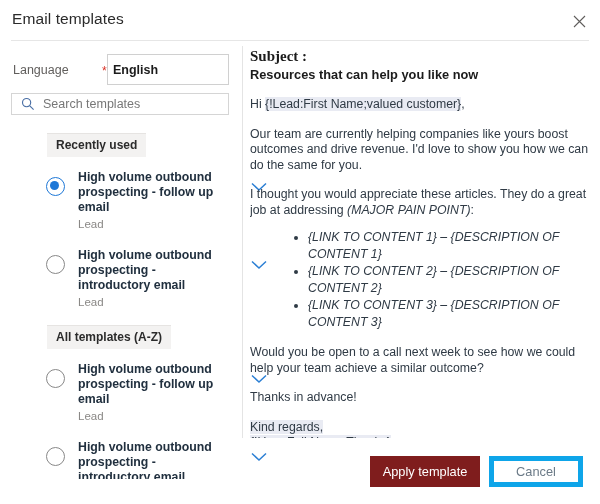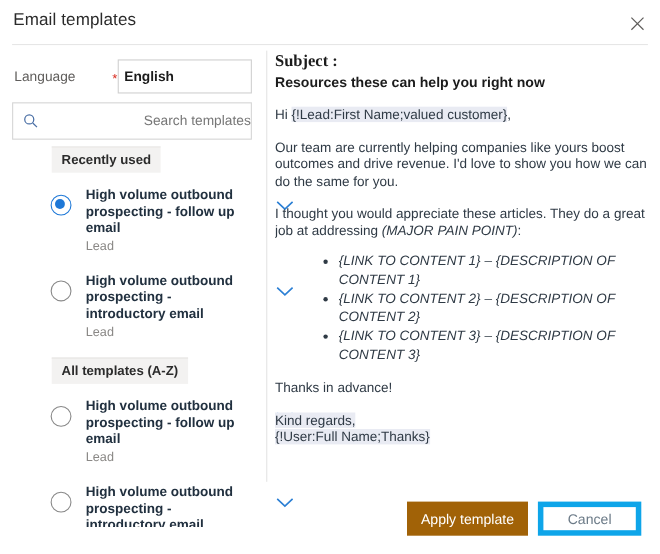--- a/index.html
+++ b/index.html
@@ -88,27 +88,26 @@
     padding-left: 5px;
     font-size: 12.5px;
     font-weight: bold;
     color: #1b1b1b;
     cursor: pointer;
   }
 
   .search-box {
     position: absolute;
     left: 11px; top: 52px;
-    width: 218px; height: 34px;
+    width: 218px; height: 22px;
     border: 1px solid #d5d5d5;
     background: #fff;
     box-sizing: border-box;
     display: flex; align-items: center;
     cursor: text;
-    justify-content: space-between;
   }
   .search-icon {
     margin-left: 9px;
     color: #4a6fa5;
     display: flex;
   }
   .search-placeholder {
     margin-left: 8px;
     font-size: 12.5px;
     color: #777777;
@@ -241,21 +240,21 @@
   
   .footer {
     position: absolute;
     left: 0; bottom: 0;
     width: 600px; height: 66px;
   }
   .btn-apply {
     position: absolute;
     right: 120px; top: 18px;
     width: 110px; height: 31px;
-    background: #a16207;
+    background: #7f1d1d;
     color: #ffffff;
     border: none;
     font-family: "Liberation Sans", sans-serif;
     font-size: 12.8px;
     cursor: pointer;
     display: flex; align-items: center; justify-content: center;
   }
   .btn-cancel {
     position: absolute;
     right: 17px; top: 18px;
@@ -368,38 +367,39 @@
     <div class="scroll-track">
       
     </div>
   </div>
 </div>
 
 <div class="v-divider"></div>
 
 <div class="right-pane">
   <div class="subject-label">Subject :</div>
-  <div class="subject-value">Resources these can help you right now</div>
+  <div class="subject-value">Resources that can help you like now</div>
 
   <div class="body-p">
     <span>Hi </span><span class="mergefield">{!Lead:First Name;valued customer}</span><span>,</span>
   </div>
 
   <div class="body-p">Our team are currently helping companies like yours boost outcomes and drive revenue. I'd love to show you how we can do the same for you.</div>
 
   <div class="body-p">
     <span>I thought you would appreciate these articles. They do a great job at addressing </span><span class="italic-caps">(MAJOR PAIN POINT)</span><span>:</span>
   </div>
 
   <ul class="bullets">
     <li>{LINK TO CONTENT 1} – {DESCRIPTION OF CONTENT 1}</li>
     <li>{LINK TO CONTENT 2} – {DESCRIPTION OF CONTENT 2}</li>
     <li>{LINK TO CONTENT 3} – {DESCRIPTION OF CONTENT 3}</li>
   </ul>
 
+  <div class="body-p">Would you be open to a call next week to see how we could help your team achieve a similar outcome?</div>
   <div class="body-p">Thanks in advance!</div>
 
   <div class="body-p">
     <span class="mergefield">Kind regards,</span><br>
     <span class="mergefield">{!User:Full Name;Thanks}</span>
   </div>
 </div>
 
 <div class="footer">
   <button class="btn-apply">Apply template</button>

